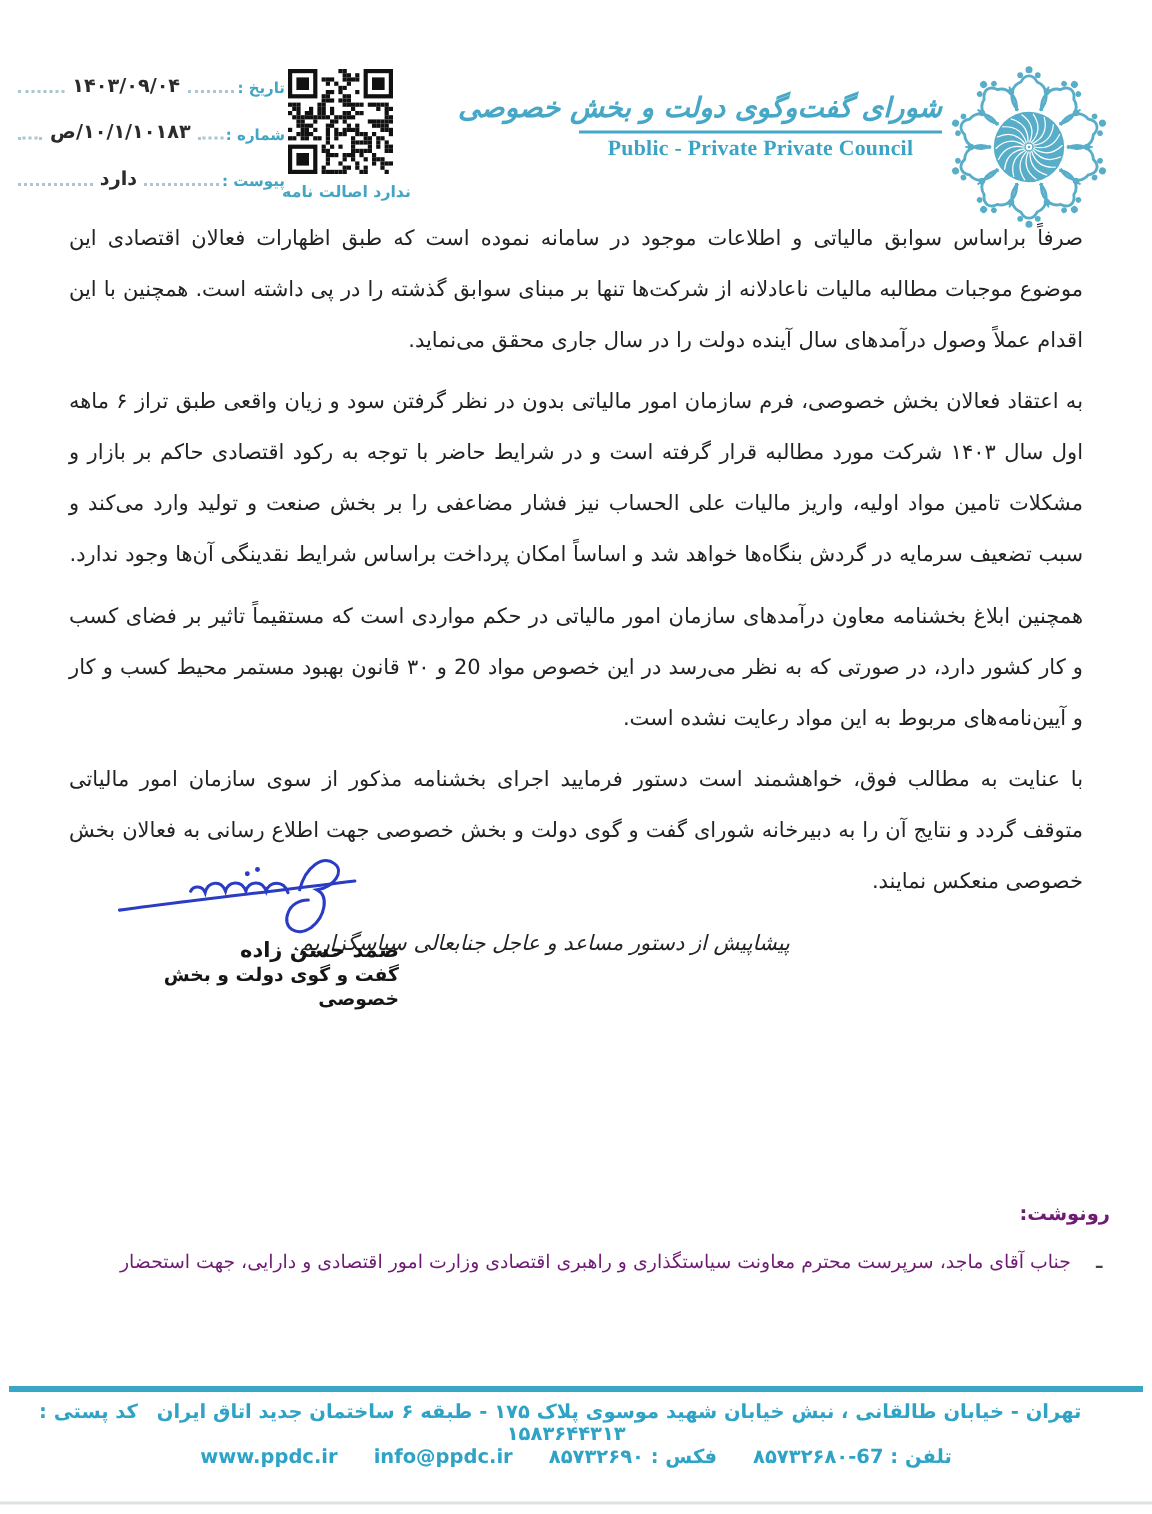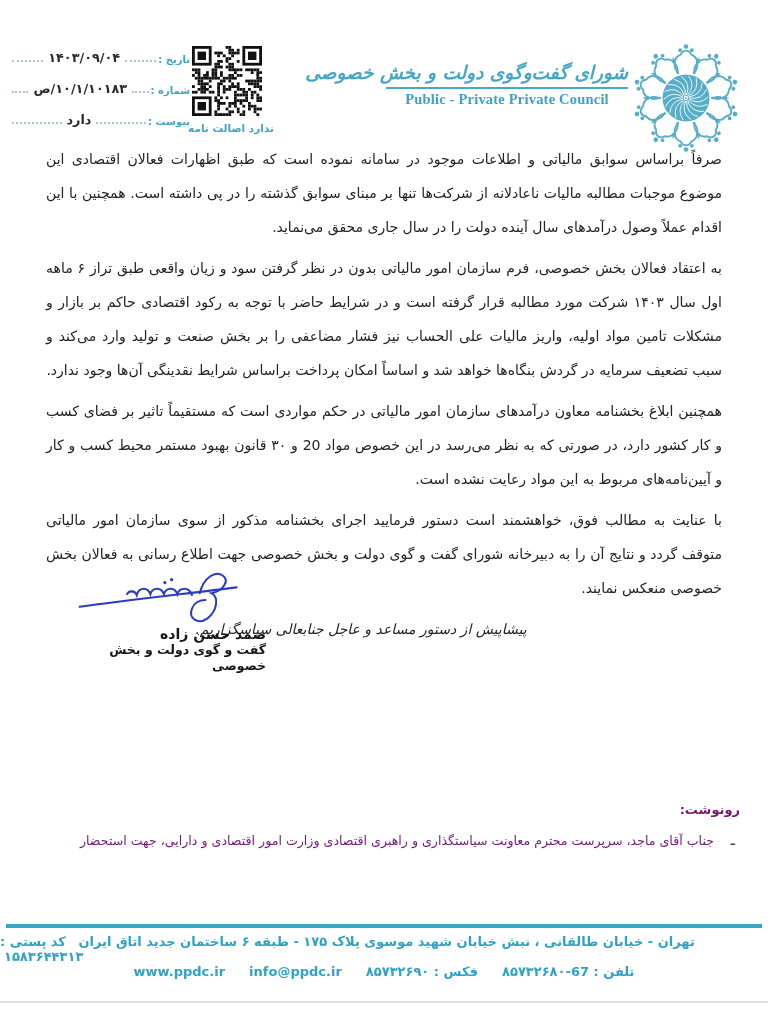--- a/index.html
+++ b/index.html
@@ -42,21 +42,21 @@
 
   
   .cc-block{position:absolute;top:766px;right:28px;left:70px;font-size:12.6px;color:#701a75;margin-top:36px;}
   .cc-label{font-weight:bold;font-size:13px;margin-bottom:9px;}
   .cc-item{position:relative;padding-right:26px;text-align:justify;line-height:30px;margin-bottom:0;}
   .cc-item::before{content:"ـ";position:absolute;right:5px;top:0;color:#444;font-weight:bold;}
   .cc-item.hang{padding-right:134px;text-indent:-108px;}
 
   
   .footer-rule{position:absolute;left:6px;right:6px;top:924px;height:3.5px;background:#3aa6c6;}
-  .footer-line1{position:absolute;top:934px;left:0;right:17px;text-align:left;color:#2ea3c6;
+  .footer-line1{position:absolute;top:934px;left:0;right:17px;text-align:center;color:#2ea3c6;
                 font-size:13px;font-weight:bold;}
   .footer-line1 span{margin:0 4px;}
   .footer-line2{position:absolute;top:964px;left:0;right:0;display:flex;justify-content:center;
                 gap:24px;color:#2ea3c6;font-size:13px;font-weight:bold;direction:rtl;}
   .ltr{direction:ltr;unicode-bidi:embed;}
   .bottom-edge{position:absolute;left:0;right:0;top:1001px;height:2px;background:#dde2e5;}
 </style>
 </head>
 <body>
 

